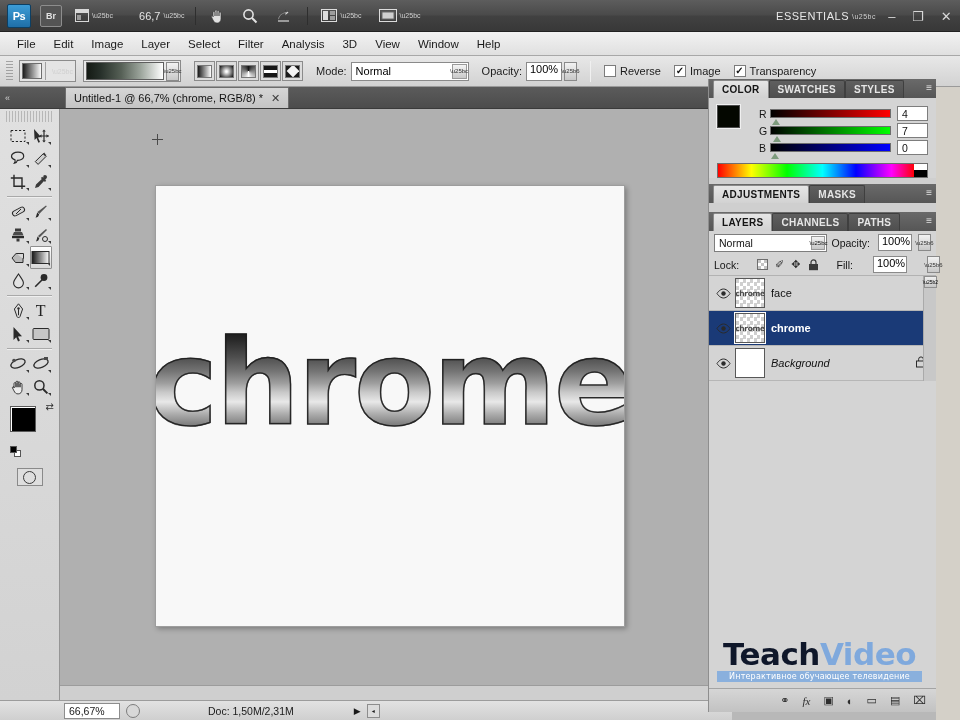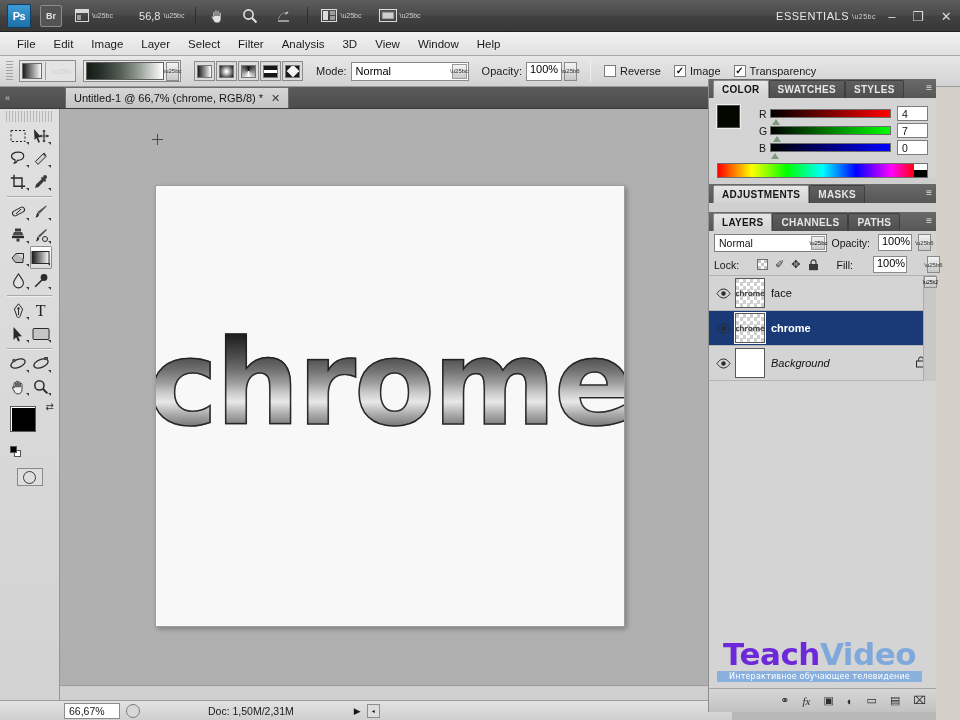--- a/index.html
+++ b/index.html
@@ -511,21 +511,21 @@
 
   
   .watermark {
     position: absolute; right: 14px; bottom: 30px;
     width: 205px; text-align: center; pointer-events: none;
   }
   .wm-main {
     font-size: 31px; font-weight: bold; letter-spacing: -0.5px;
     line-height: 1; font-family: "DejaVu Sans", sans-serif;
   }
-  .wm-main .t { color: #6d28d9; text-align: center; }
+  .wm-main .t { color: #0f172a; text-align: center; }
   .wm-main .e { color: #7fa9dd; }
   .wm-sub {
     font-size: 8px; color: #ffffff; background: #8ab0dd;
     letter-spacing: 0.2px; margin-top: 1px; padding: 1px 0;
     font-family: "DejaVu Sans", sans-serif;
   }
 </style>
 </head>
 <body>
 
@@ -536,21 +536,21 @@
     <div class="appbtn boxed">Br</div>
     <div class="appbtn">
       <svg width="14" height="13" viewBox="0 0 14 13">
           <rect x="0.5" y="0.5" width="13" height="12" fill="none" stroke="#d8d8d8"></rect>
           <rect x="1" y="1" width="12" height="3" fill="#d8d8d8"></rect>
           <rect x="2" y="6" width="4" height="5" fill="#9a9a9a"></rect>
         </svg>
       <span class="caret">\u25bc</span>
     </div>
     <div class="zoomfield">
-      <span>56,8</span>
+      <span>66,7</span>
       <span class="caret">\u25bc</span>
     </div>
     <div class="appsep"></div>
     <div class="appbtn">
       <svg width="16" height="16" viewBox="0 0 16 16">
           <path d="M4 9V4.5a1 1 0 0 1 2 0V8V3a1 1 0 0 1 2 0v5V3.5a1 1 0 0 1 2 0V8V5a1 1 0 0 1 2 0v6c0 2.2-1.6 4-3.7 4H8c-2 0-3-1-4-3l-1.5-3a1 1 0 0 1 1.6-1.1z" fill="#e0e0e0" stroke="#333" stroke-width=".6"></path>
         </svg>
     </div>
     <div class="appbtn">
       <svg width="16" height="16" viewBox="0 0 16 16">

